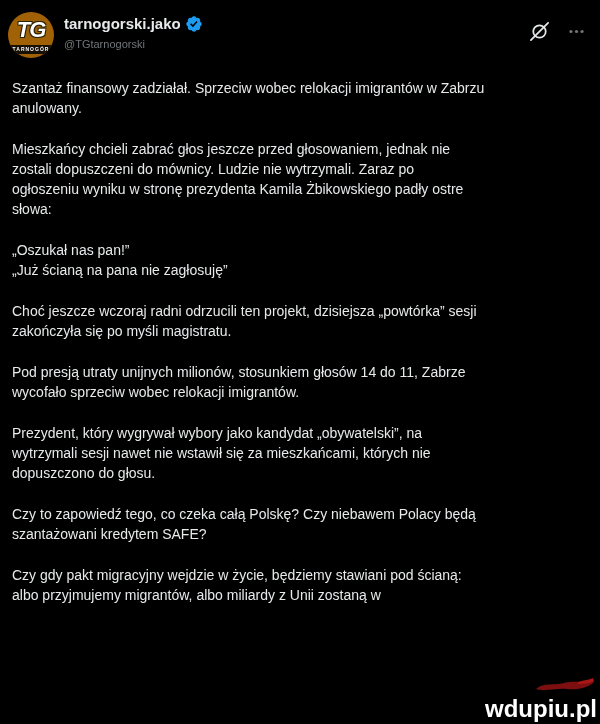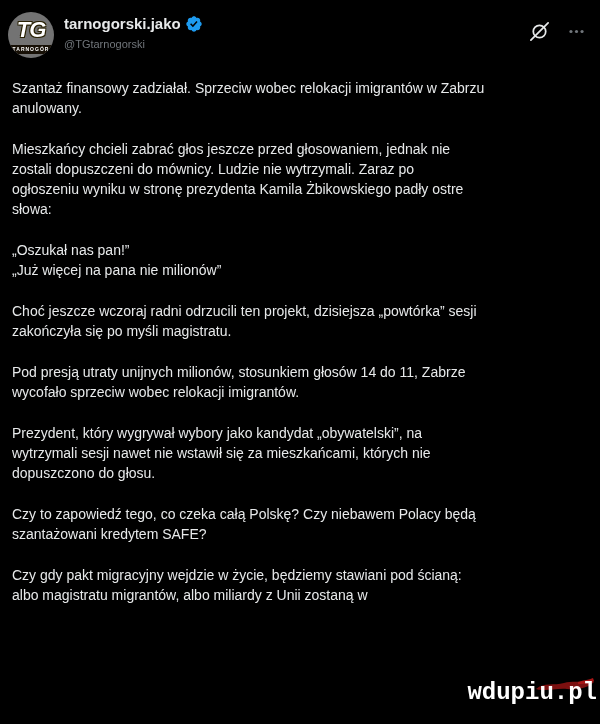--- a/index.html
+++ b/index.html
@@ -9,21 +9,21 @@
     color:#e7e9ea;
     font-family:"Liberation Sans","DejaVu Sans",sans-serif;
     overflow:hidden;
     position:relative;
   }
   
   .header { display:flex; align-items:flex-start; padding:12px 12px 0 8px; }
   .avatar {
     width:46px; height:46px; flex:0 0 46px;
     border-radius:50%;
-    background:#737373;
+    background:#a16207;
     position:relative; overflow:hidden;
     cursor:pointer;
   }
   .avatar-tg {
     position:absolute; top:5px; left:0; right:0;
     text-align:center;
     font-style:italic; font-weight:bold; font-size:22px;
     color:#ffffff;
     text-shadow:-1px 1px 0 #2a2205, 1px 1px 0 #2a2205, 1px -1px 0 #2a2205, -1px -1px 0 #2a2205;
     letter-spacing:-1px;
@@ -46,22 +46,22 @@
   .post-text {
     padding:20px 10px 0 12px;
     font-size:14px; line-height:20px;
     color:#e7e9ea;
   }
   .post-text p { margin:0 0 21px 0; white-space:pre-line; }
   .post-text p:last-child { margin-bottom:0; }
   
   .wm-logo { position:absolute; right:4px; bottom:31px; width:62px; height:17px; }
   .watermark {
-    position:absolute; right:3px; bottom:17px;
-    font-family:Liberation Mono, monospace;
+    position:absolute; right:3px; bottom:1px;
+    font-family:Liberation Sans, sans-serif;
     font-weight:bold; font-size:24px; line-height:28px;
     color:#ffffff; letter-spacing:0px;
   }
 </style>
 </head>
 <body>
 
 <div class="header">
   <div class="avatar">
     <span class="avatar-tg">TG</span>
@@ -94,31 +94,31 @@
 </div>
 
 <div class="post-text" id="post-body">
     <p>Szantaż finansowy zadziałał. Sprzeciw wobec relokacji imigrantów w Zabrzu
 anulowany.</p>
     <p>Mieszkańcy chcieli zabrać głos jeszcze przed głosowaniem, jednak nie
 zostali dopuszczeni do mównicy. Ludzie nie wytrzymali. Zaraz po
 ogłoszeniu wyniku w stronę prezydenta Kamila Żbikowskiego padły ostre
 słowa:</p>
     <p>„Oszukał nas pan!”
-„Już więcej na pana nie milionów”</p>
+„Już ścianą na pana nie zagłosuję”</p>
     <p>Choć jeszcze wczoraj radni odrzucili ten projekt, dzisiejsza „powtórka” sesji
 zakończyła się po myśli magistratu.</p>
     <p>Pod presją utraty unijnych milionów, stosunkiem głosów 14 do 11, Zabrze
 wycofało sprzeciw wobec relokacji imigrantów.</p>
     <p>Prezydent, który wygrywał wybory jako kandydat „obywatelski”, na
 wytrzymali sesji nawet nie wstawił się za mieszkańcami, których nie
 dopuszczono do głosu.</p>
     <p>Czy to zapowiedź tego, co czeka całą Polskę? Czy niebawem Polacy będą
 szantażowani kredytem SAFE?</p>
     <p>Czy gdy pakt migracyjny wejdzie w życie, będziemy stawiani pod ścianą:
-albo magistratu migrantów, albo miliardy z Unii zostaną w</p>
+albo przyjmujemy migrantów, albo miliardy z Unii zostaną w</p>
   </div>
 
 <svg class="wm-logo" viewBox="0 0 62 17">
   <path d="M2 13 C 10 6, 20 10, 30 7 C 40 4, 50 8, 57 3 L 60 6 C 54 12, 44 14, 33 13 C 22 12, 10 16, 2 13 Z" fill="#7c1010"></path>
   <path d="M44 6 C 50 4, 55 4, 59 2 L 60 5 C 55 8, 48 8, 44 8 Z" fill="#a81616"></path>
 </svg>
 <div class="watermark">wdupiu.pl</div>
 
 </body></html>

